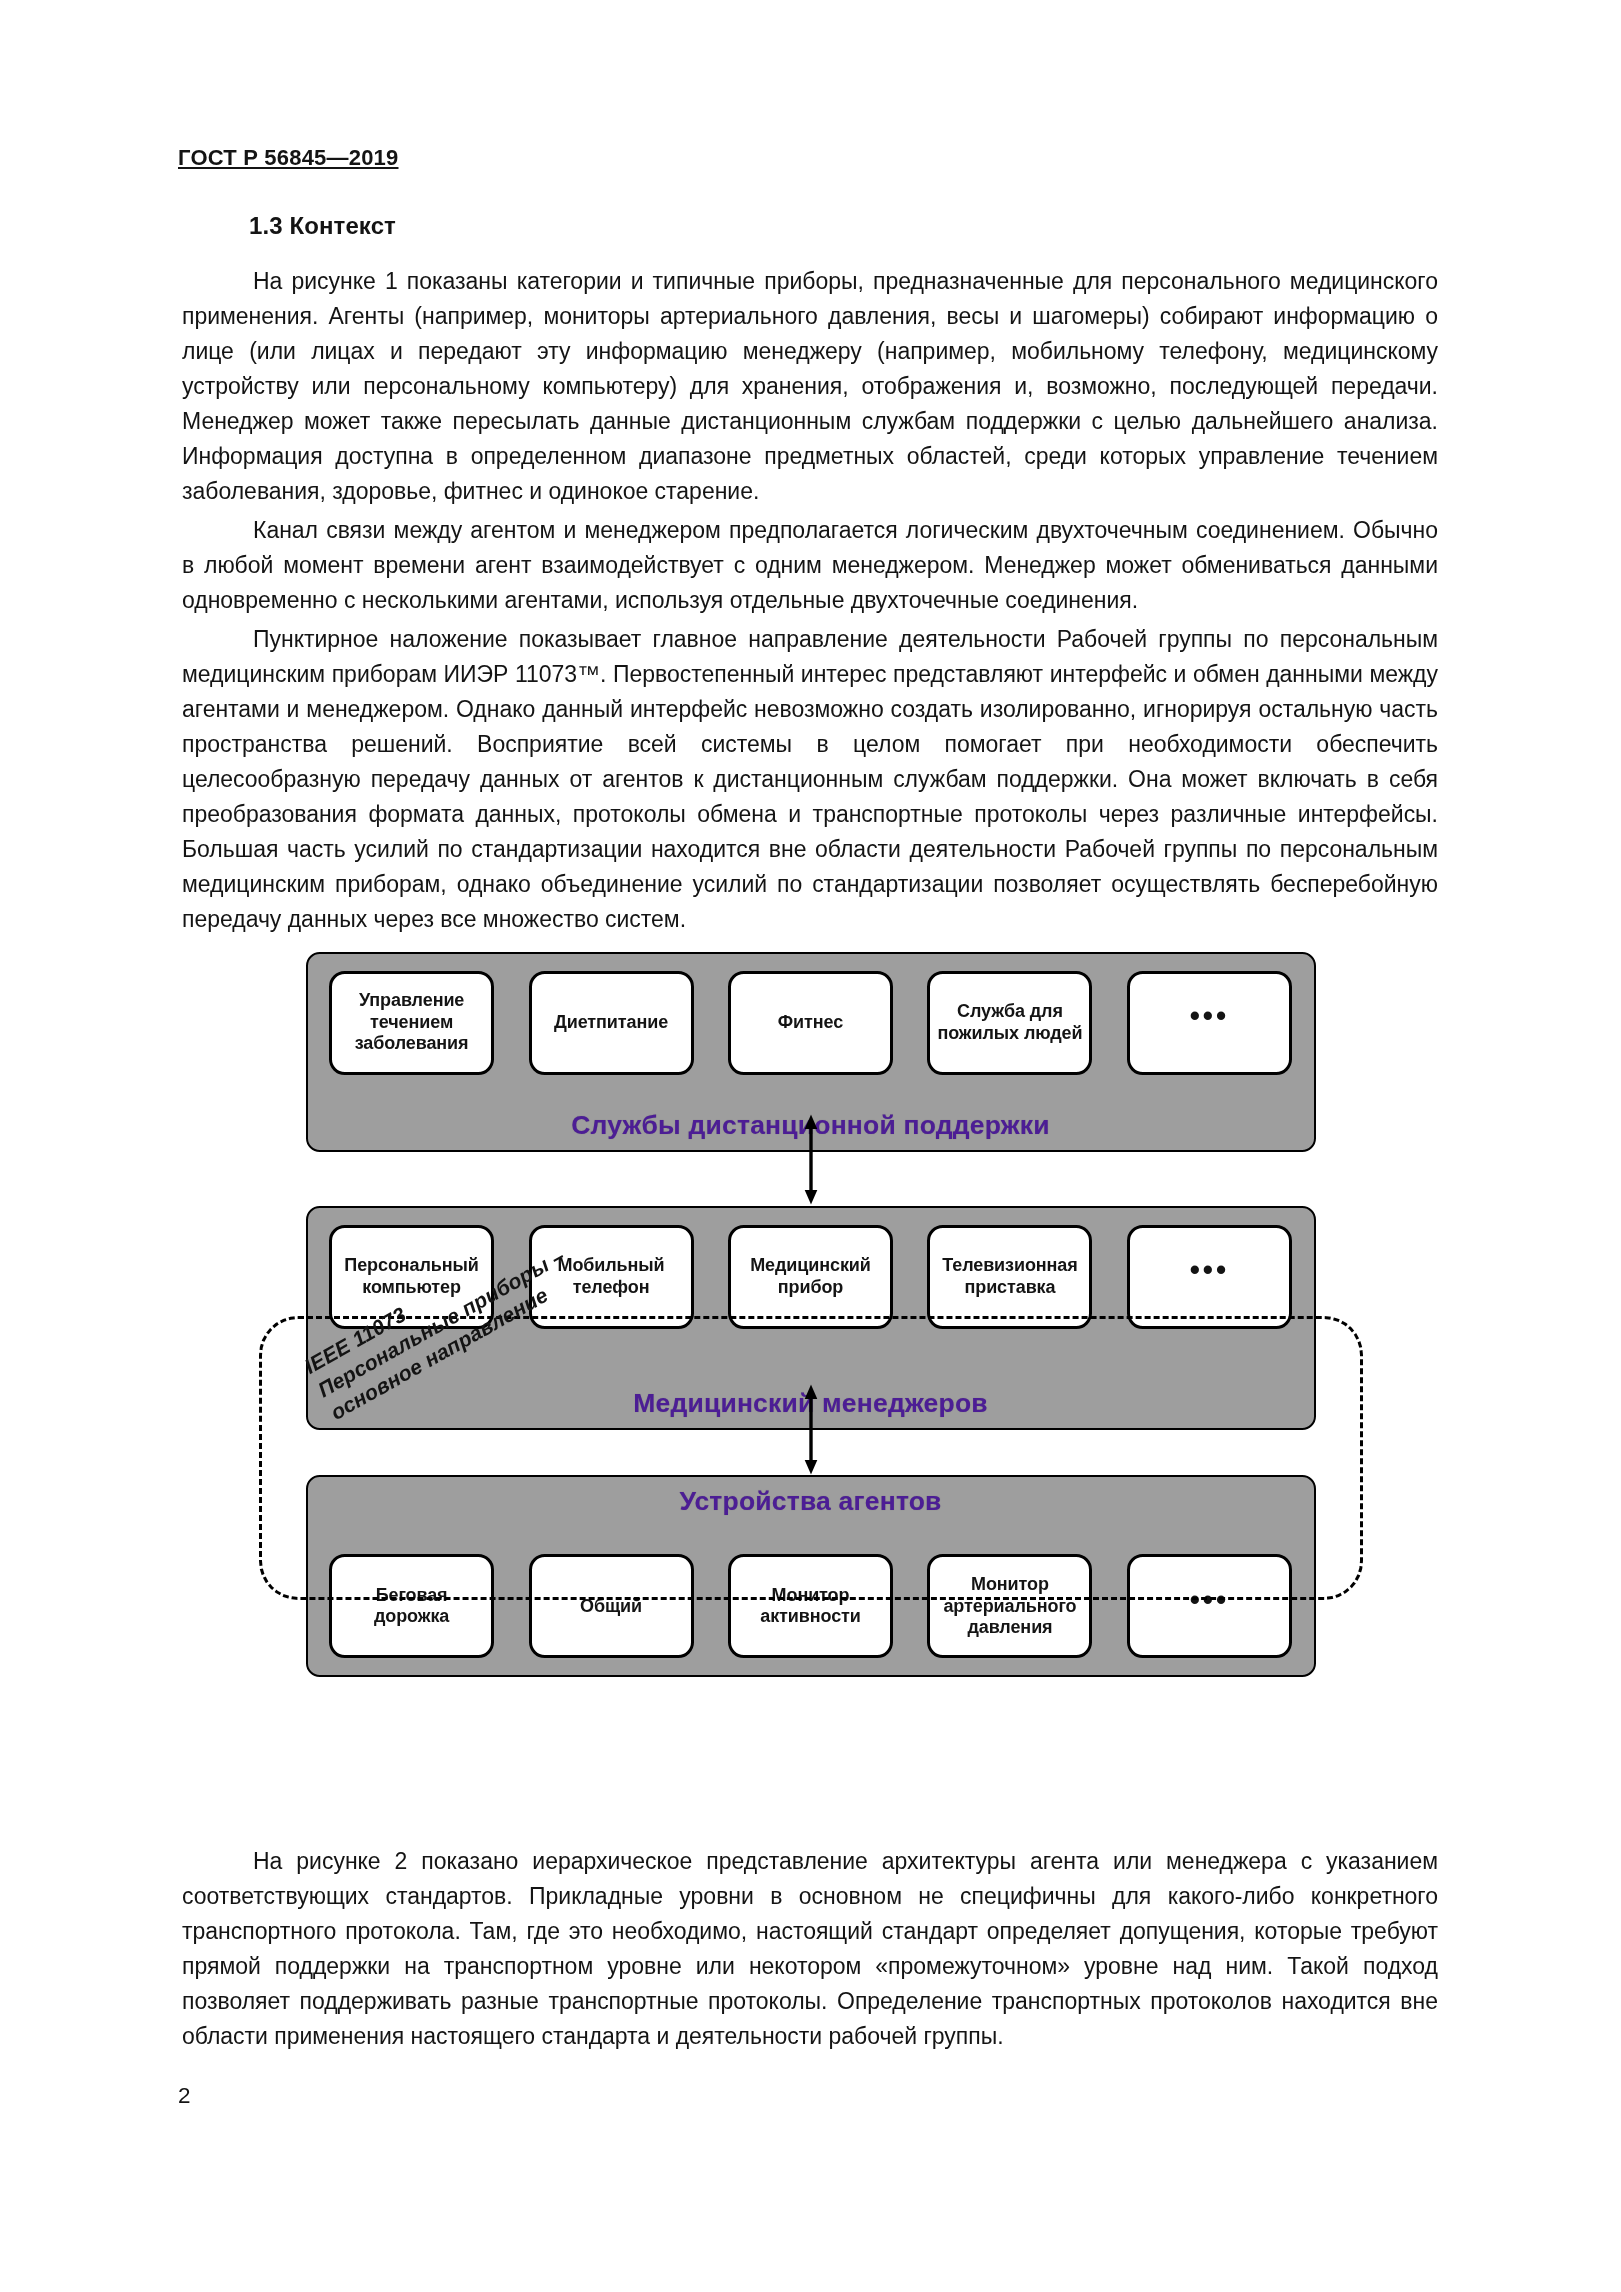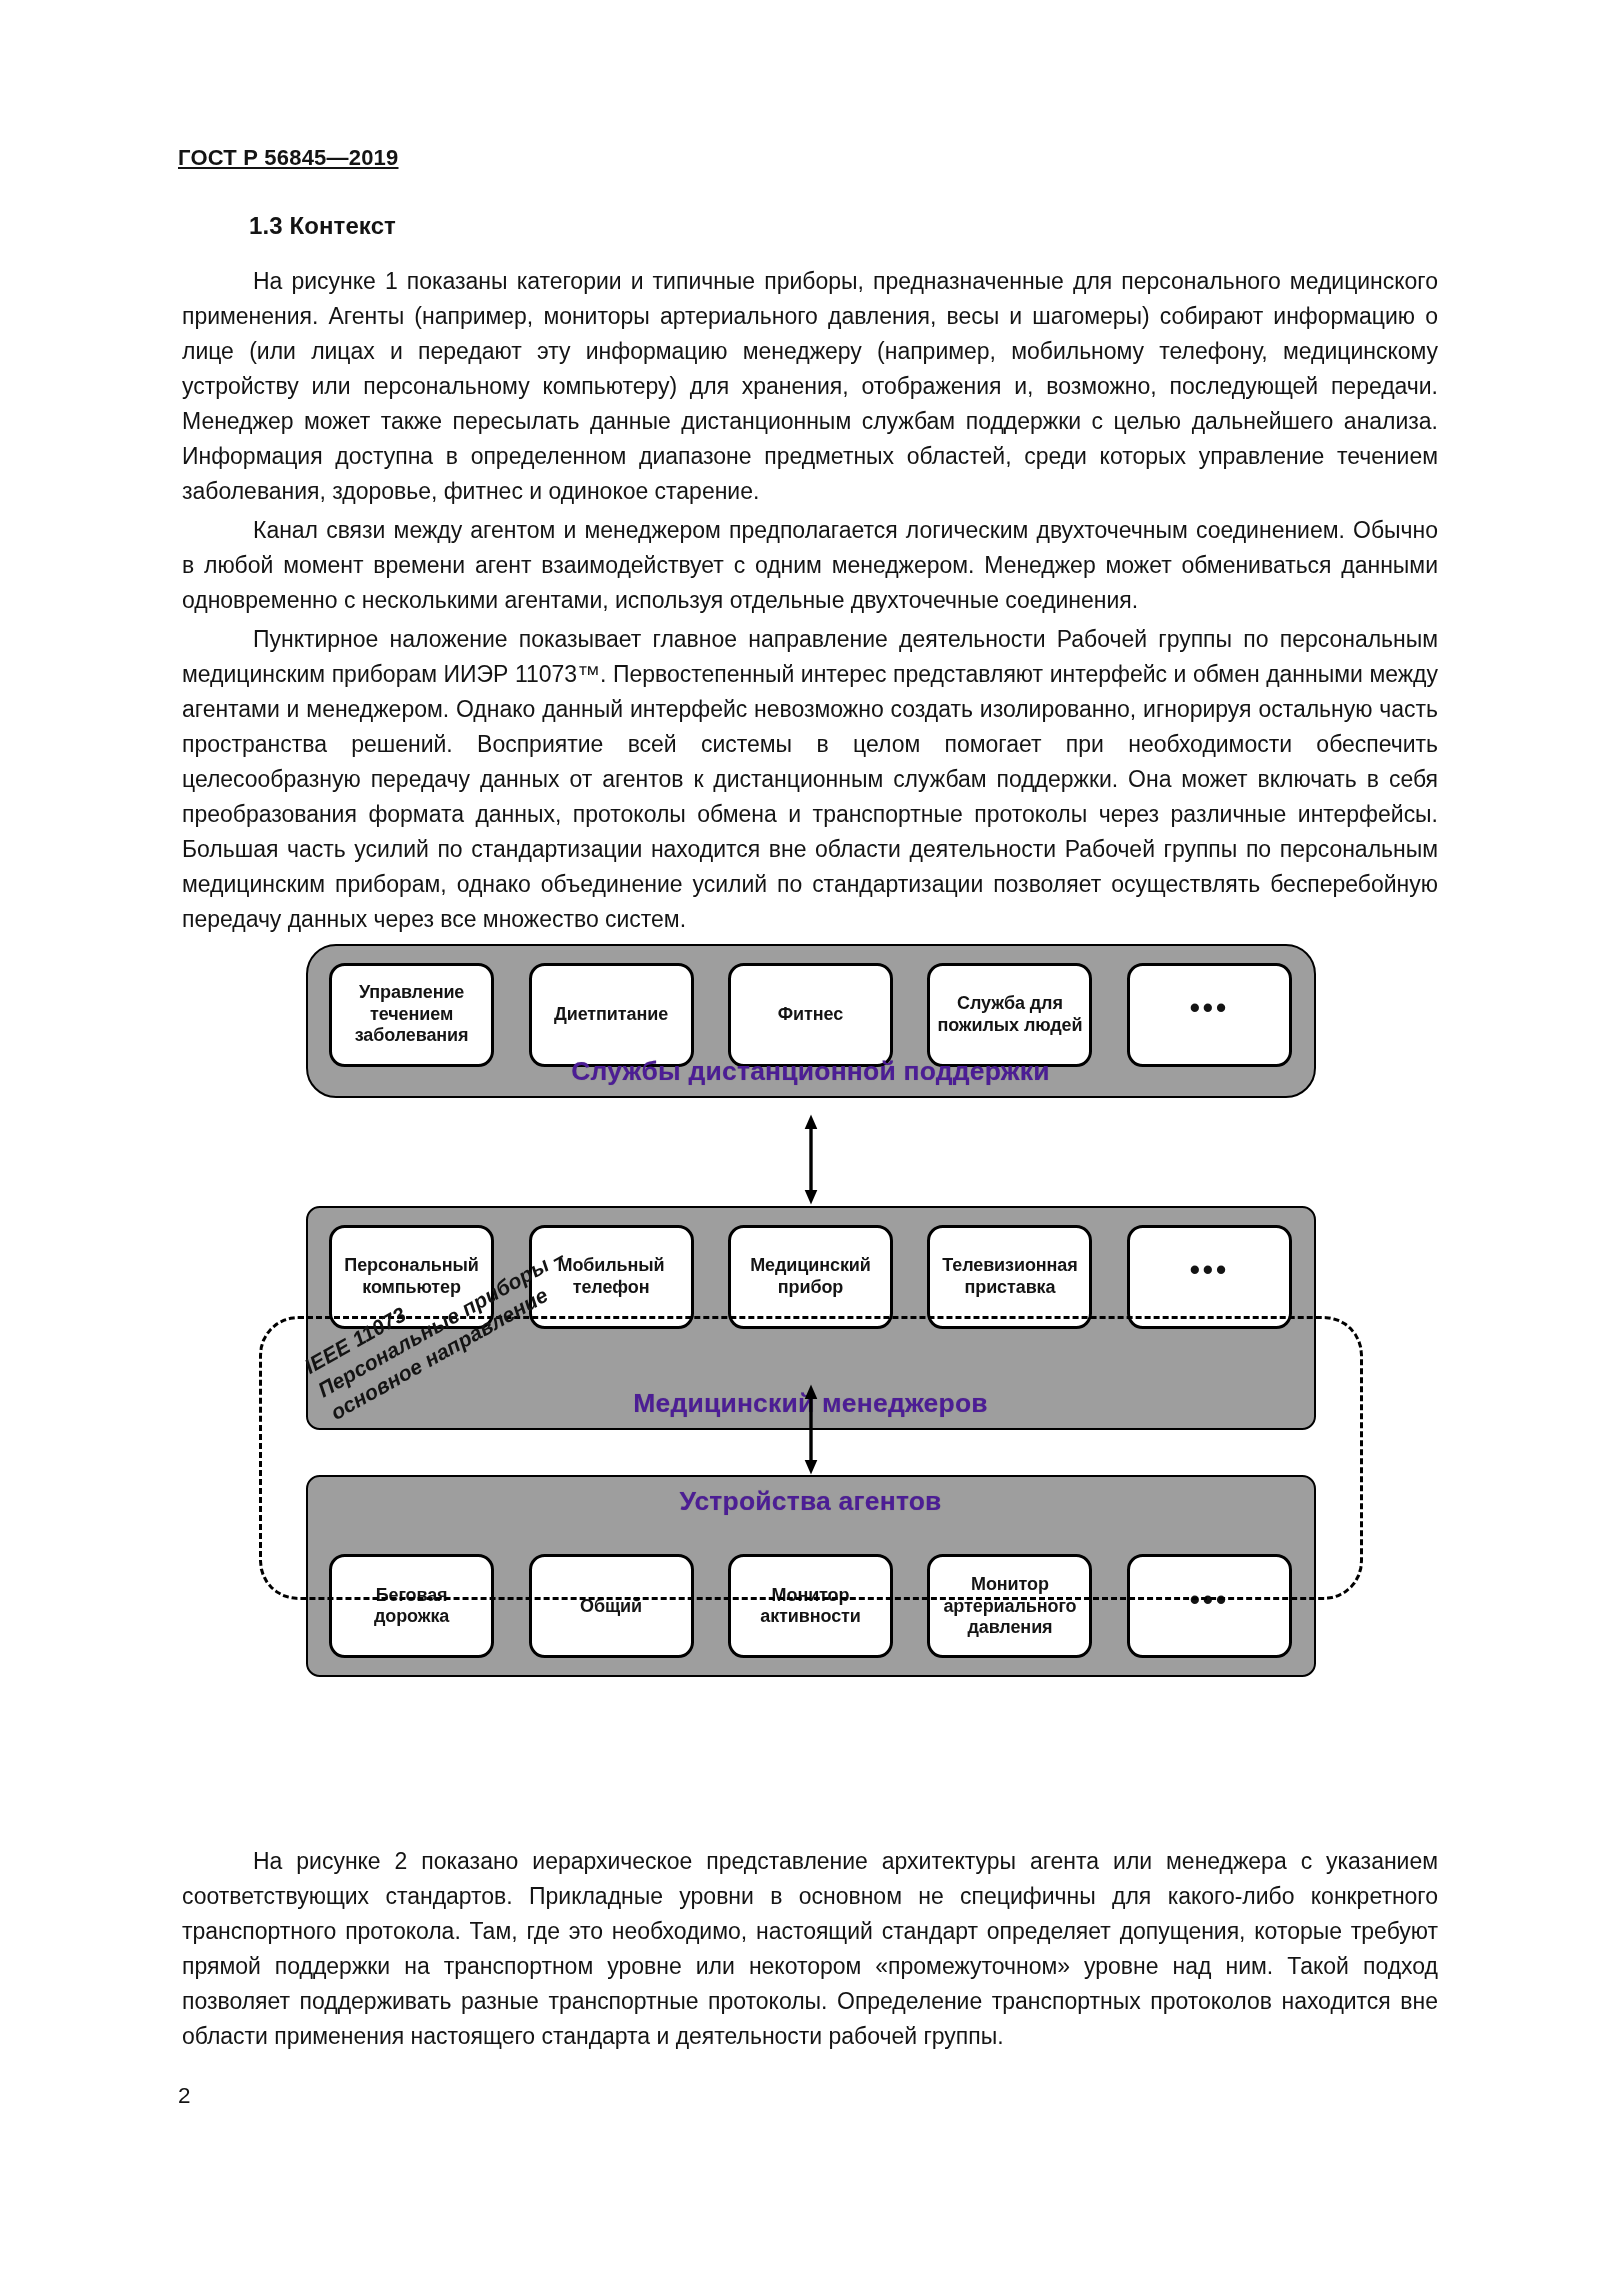--- a/index.html
+++ b/index.html
@@ -127,23 +127,22 @@
     text-align: center;
     color: #4c1d95;
     font-size: 26.5px;
     font-weight: bold;
     letter-spacing: 0.2px;
     text-shadow: 0 0 1px rgba(0,0,0,0.25);
   }
 
   
   #band-services {
-    top: 8px;
-    height: 154px;
-    border-radius: 30px;
+    top: 16px;
+    height: 200px;
   }
   #band-services .band-row { top: 16.7px; }
   #band-services .band-label { bottom: 8.8px; }
 
   
   #band-managers {
     top: 270px;
     height: 224px;
   }
   #band-managers .band-row { top: 16.7px; }

